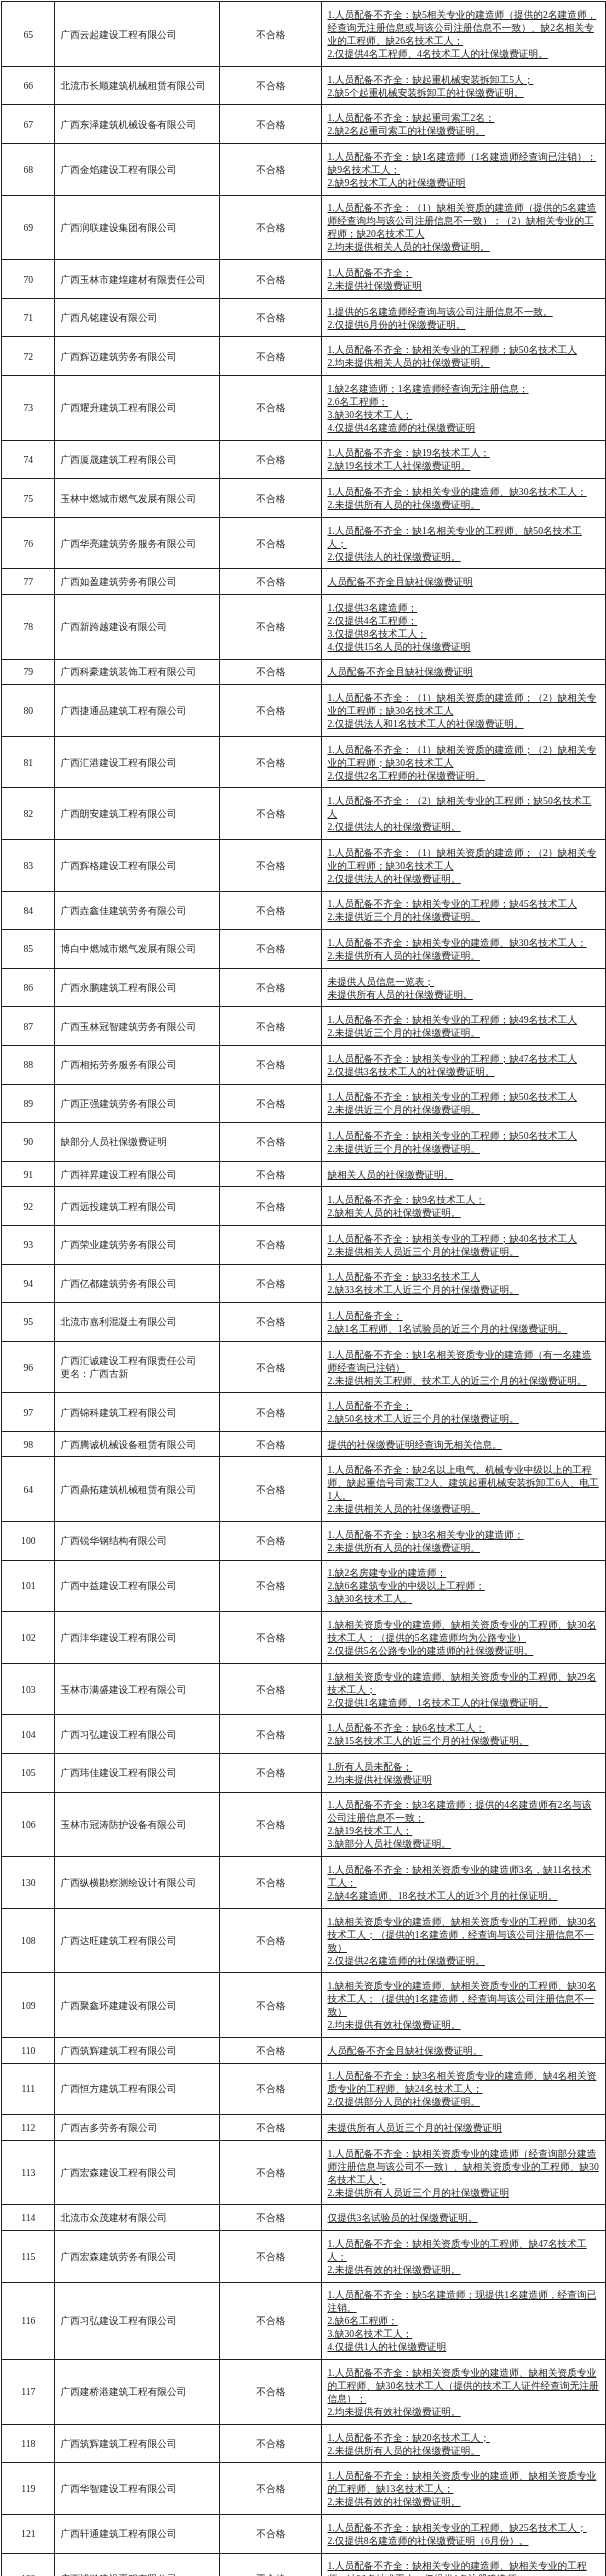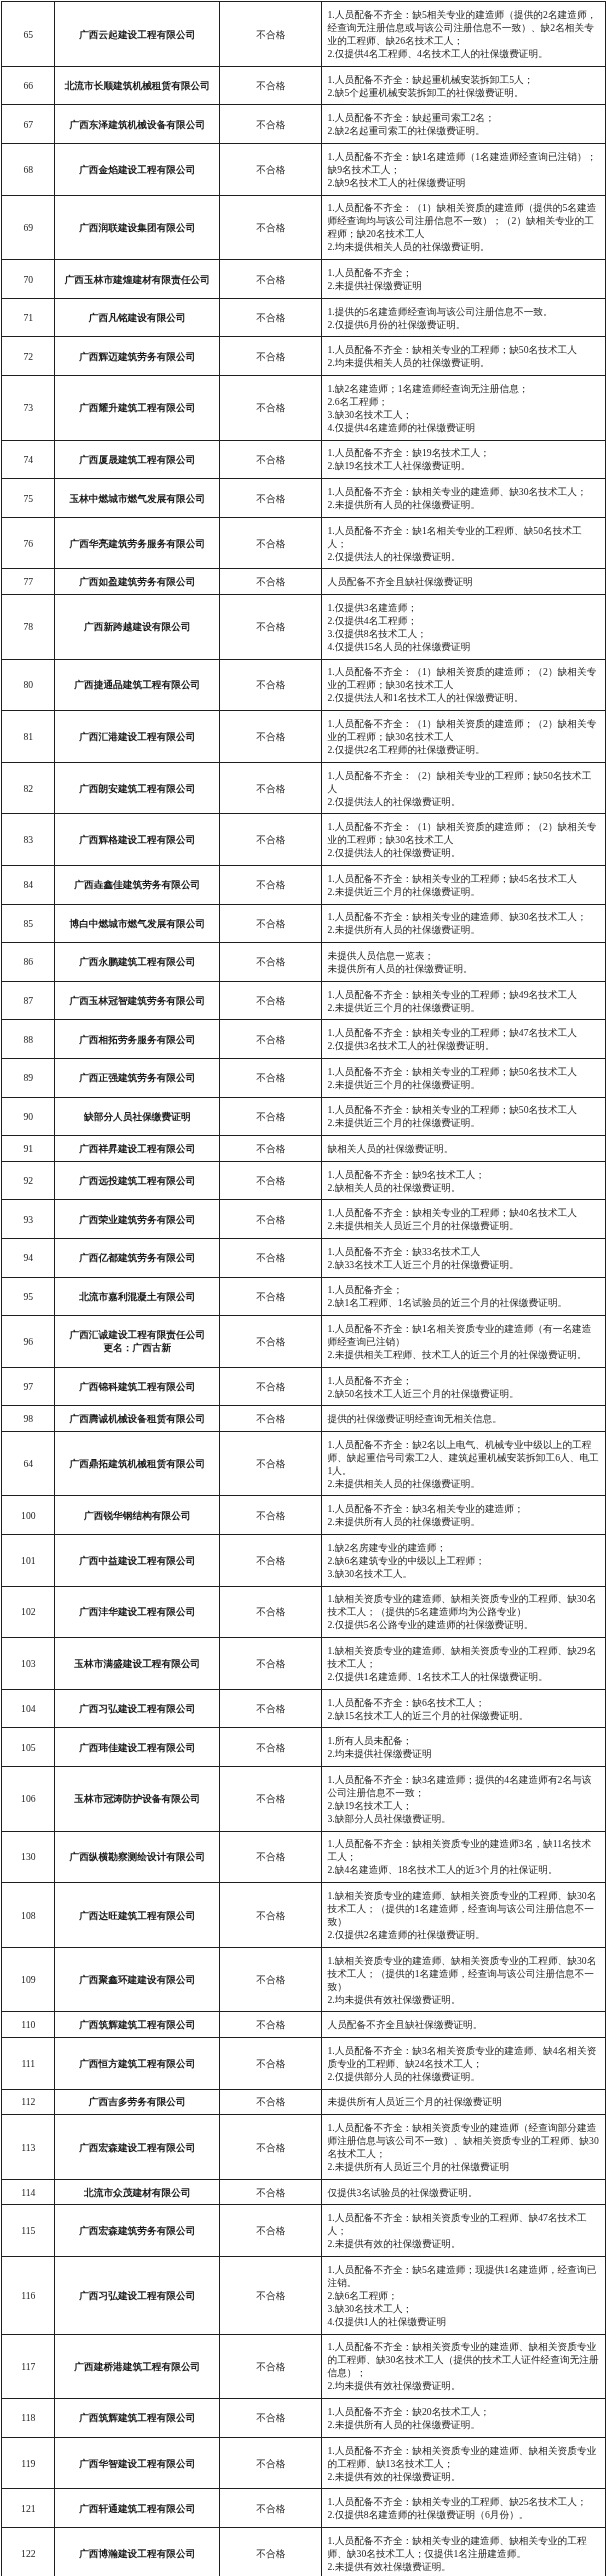--- a/index.html
+++ b/index.html
@@ -24,22 +24,22 @@
   td{
     border:0.6px solid #1f1f1f;
     font-size:9.7px;
     line-height:13px;
     padding:5.8px 5.2px;
     vertical-align:middle;
     overflow:hidden;
     word-break:break-all;
   }
   td.no,td.status{text-align:center;}
-  td.company{text-align:center;white-space:pre-line;font-weight:bold;}
-  td.reason{text-align:left;white-space:pre-line;}
+  td.company{white-space:pre-line;}
+  td.reason{text-align:left;white-space:pre-line;text-decoration:underline;}
 </style>
 </head>
 <body>
 
 <div class="page">
   <table class="results">
     <colgroup>
       <col class="c1">
         <col class="c2">
         <col class="c3">
@@ -154,20 +154,26 @@
   <tr>
     <td class="no">78</td>
     <td class="company">广西新跨越建设有限公司</td>
     <td class="status">不合格</td>
     <td class="reason">1.仅提供3名建造师；
 2.仅提供4名工程师；
 3.仅提供8名技术工人；
 4.仅提供15名人员的社保缴费证明</td>
   </tr>
 
+  <tr>
+    <td class="no">79</td>
+    <td class="company">广西科豪建筑装饰工程有限公司</td>
+    <td class="status">不合格</td>
+    <td class="reason">人员配备不齐全且缺社保缴费证明</td>
+  </tr>
 
   <tr>
     <td class="no">80</td>
     <td class="company">广西捷通品建筑工程有限公司</td>
     <td class="status">不合格</td>
     <td class="reason">1.人员配备不齐全：（1）缺相关资质的建造师；（2）缺相关专业的工程师；缺30名技术工人
 2.仅提供法人和1名技术工人的社保缴费证明。</td>
   </tr>
 
   <tr>

